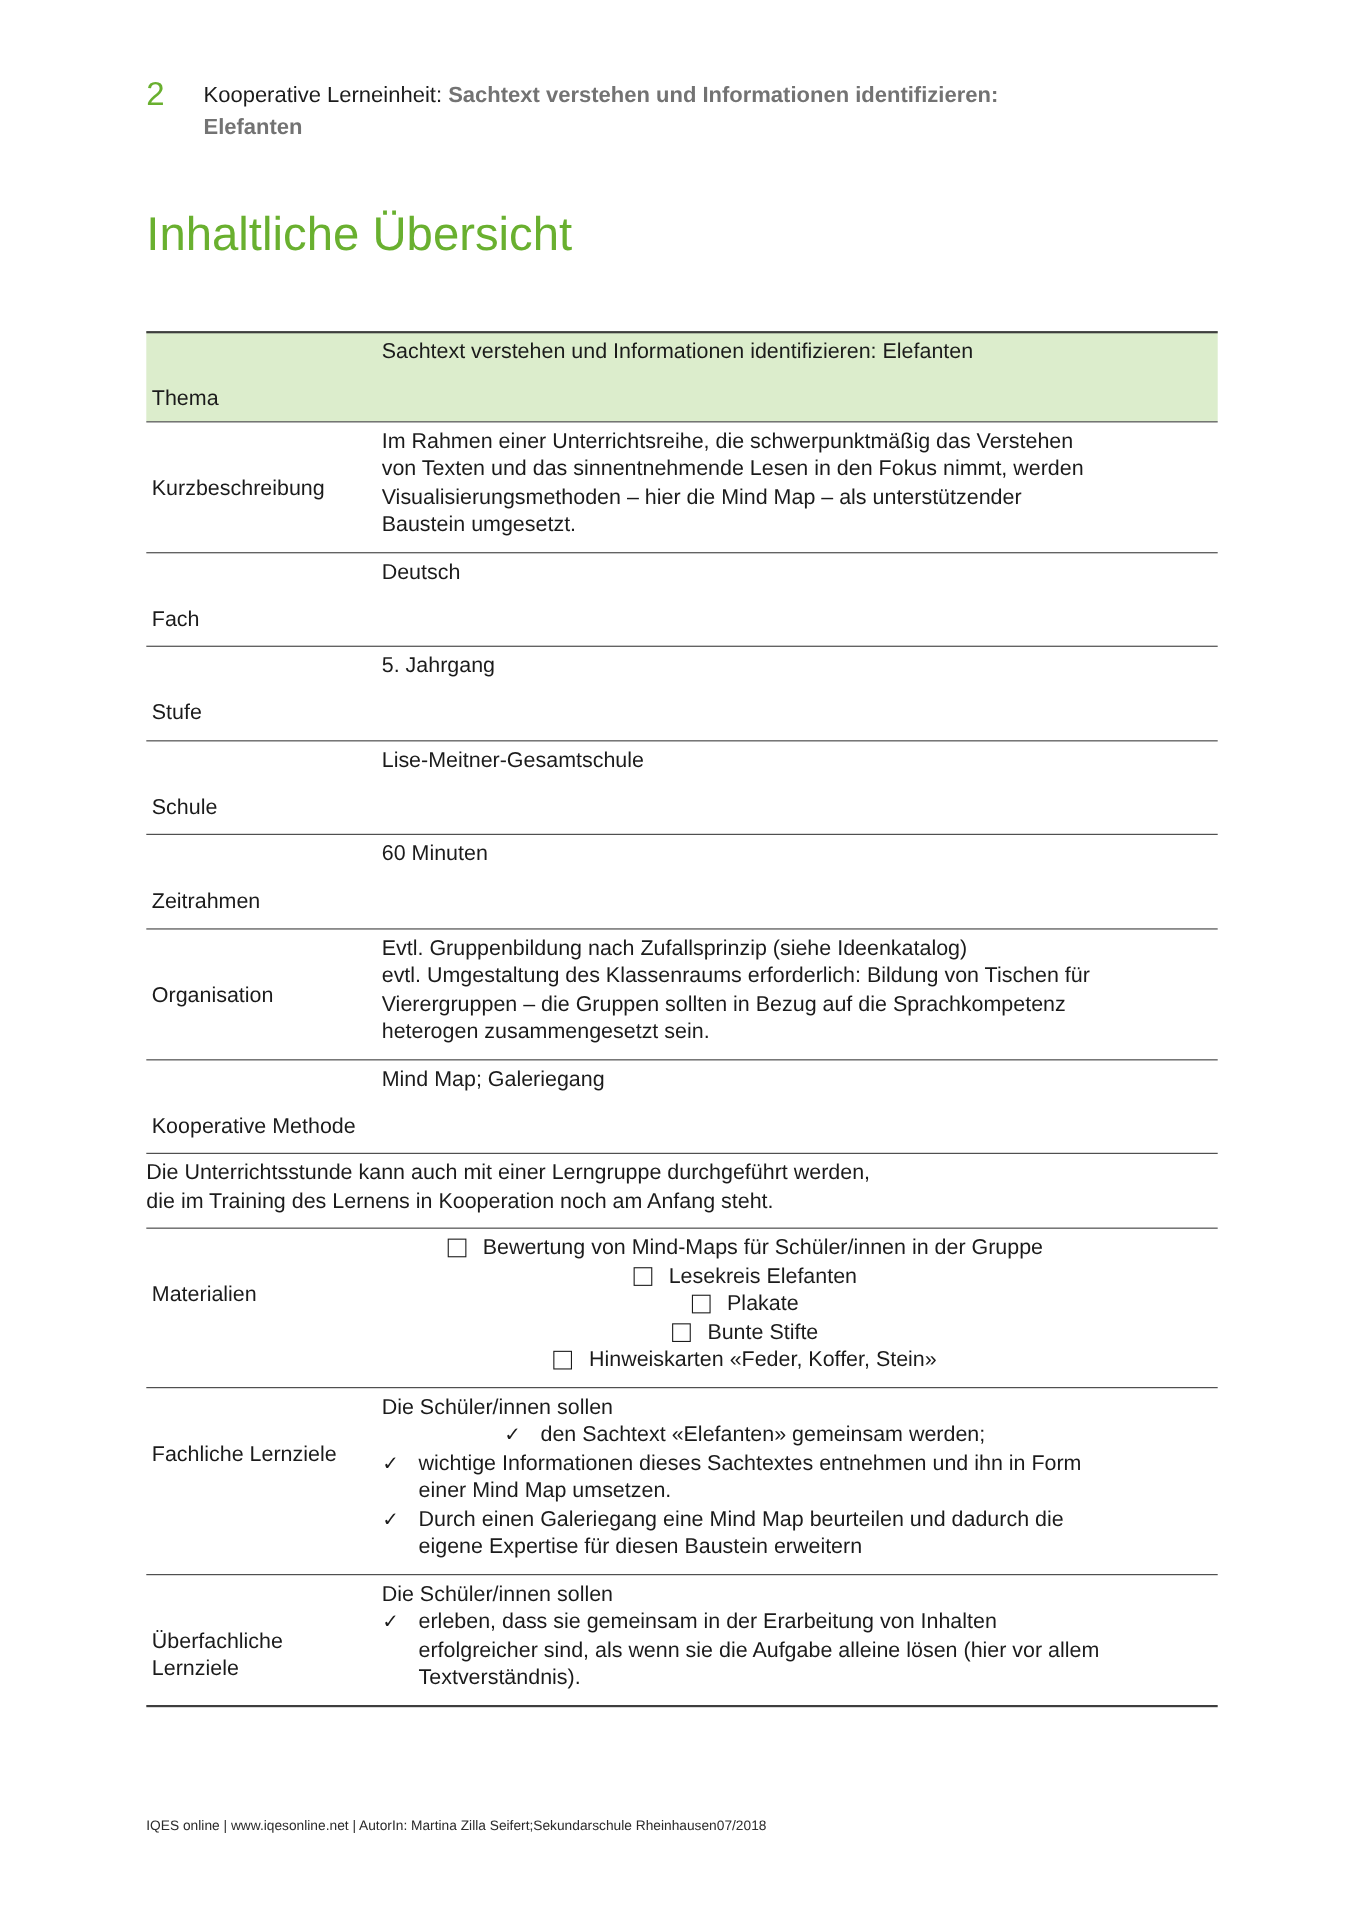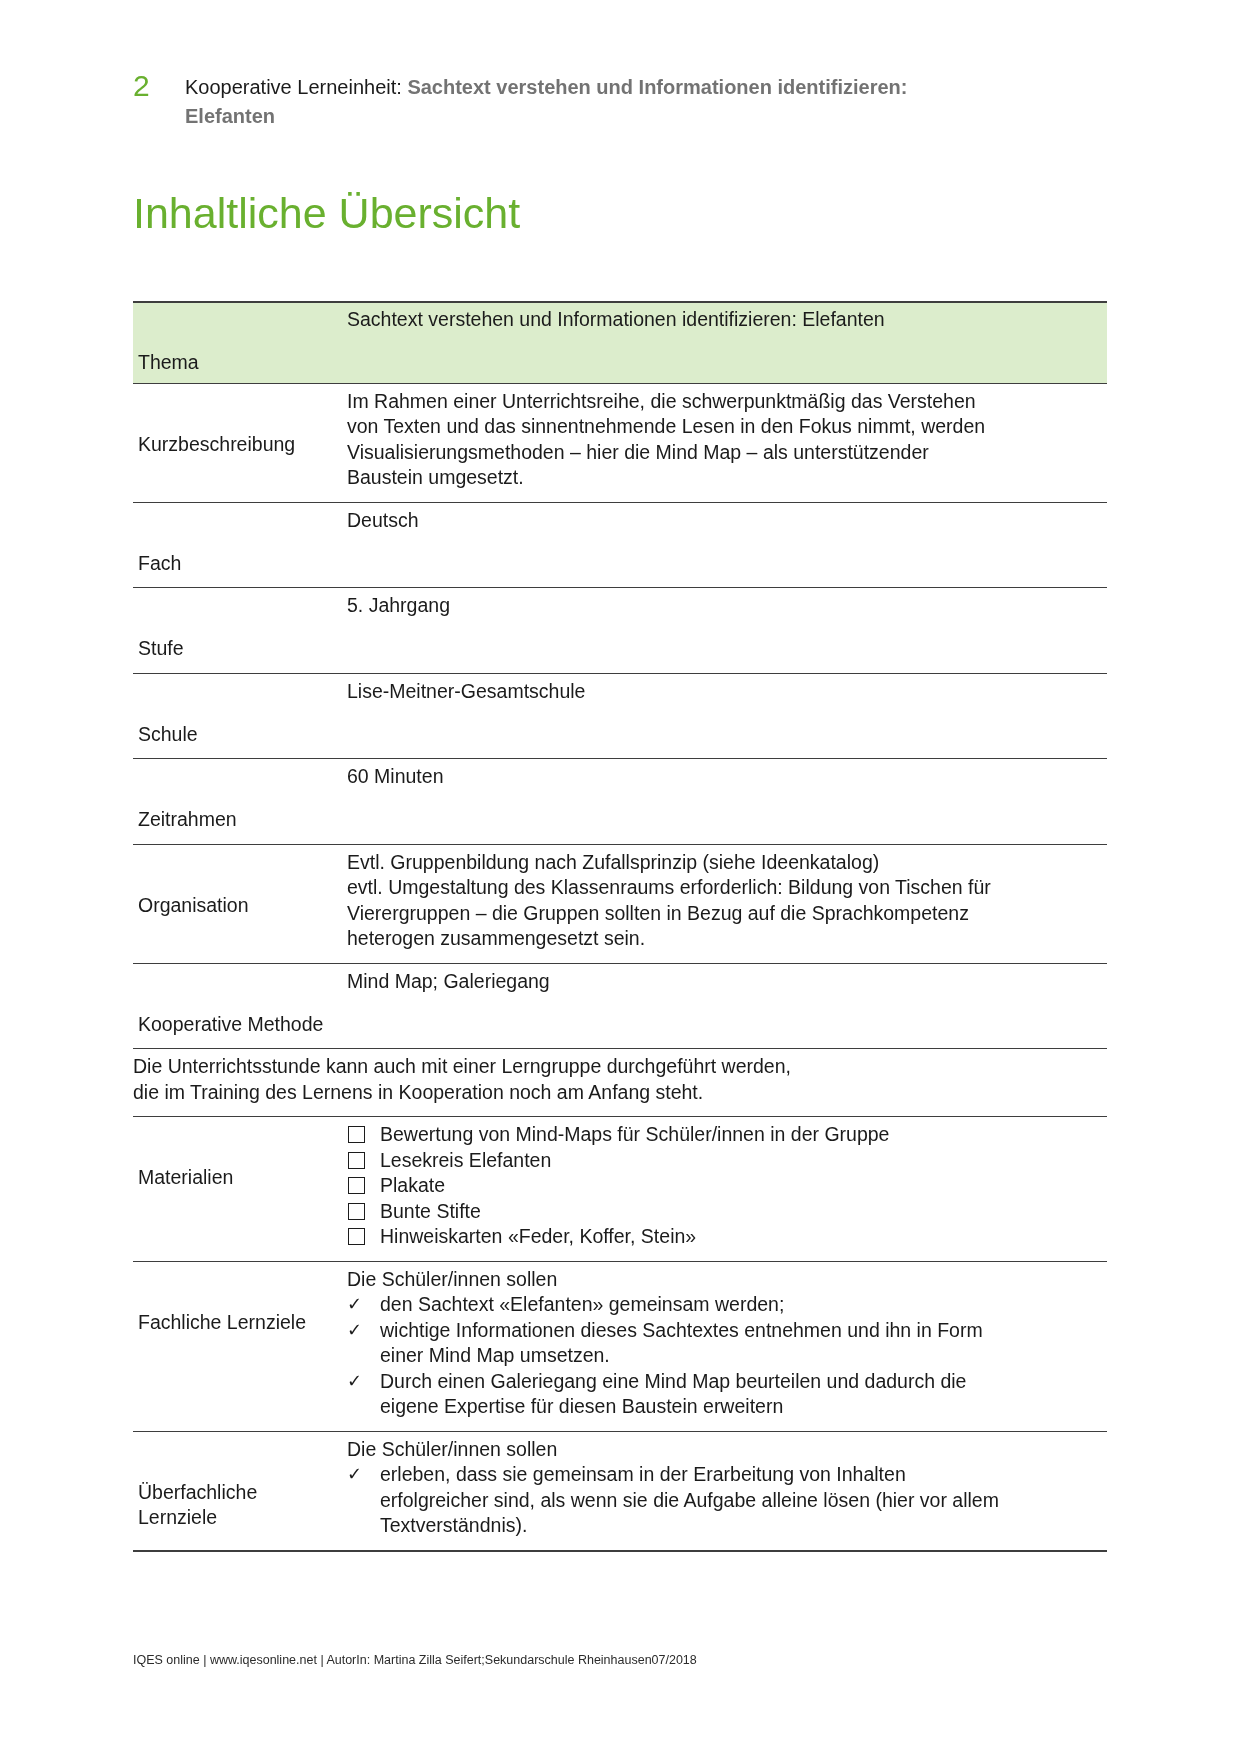--- a/index.html
+++ b/index.html
@@ -34,21 +34,21 @@
   
   .ov-table { margin-top: 68px; border-bottom: 2.2px solid #3e3e3e; font-size: 19.5px; line-height: 25.5px; }
   .row { display: flex; border-top: 1.5px solid #3e3e3e; padding: 5px 0 11px; }
   .row:first-child { border-top-width: 2.2px; }
   .row.thema { background: #dcedcc; padding: 4px 0 7px; }
   .cell-label { width: 199px; flex-shrink: 0; padding: 0 10px 0 5px; margin-top: 43px; }
   .cell-value { flex: 1; max-width: 660px; }
   .cell-value p { margin: 0; }
 
   ul.cb-list, ul.tick-list { margin: 0; padding: 0; list-style: none; }
-  ul.cb-list li, ul.tick-list li { display: flex; align-items: flex-start; }
+  ul.cb-list li, ul.tick-list li { display: flex; align-items: flex-start; justify-content: center; }
   .cbox {
     width: 15px; height: 15px; flex-shrink: 0;
     border: 1.6px solid #1c1c1c;
     margin: 4px 15px 0 1px;
   }
   .tickmark { width: 33px; flex-shrink: 0; font-size: 18px; }
   .li-text { max-width: 626px; }
 
   
   .doc-footer {

